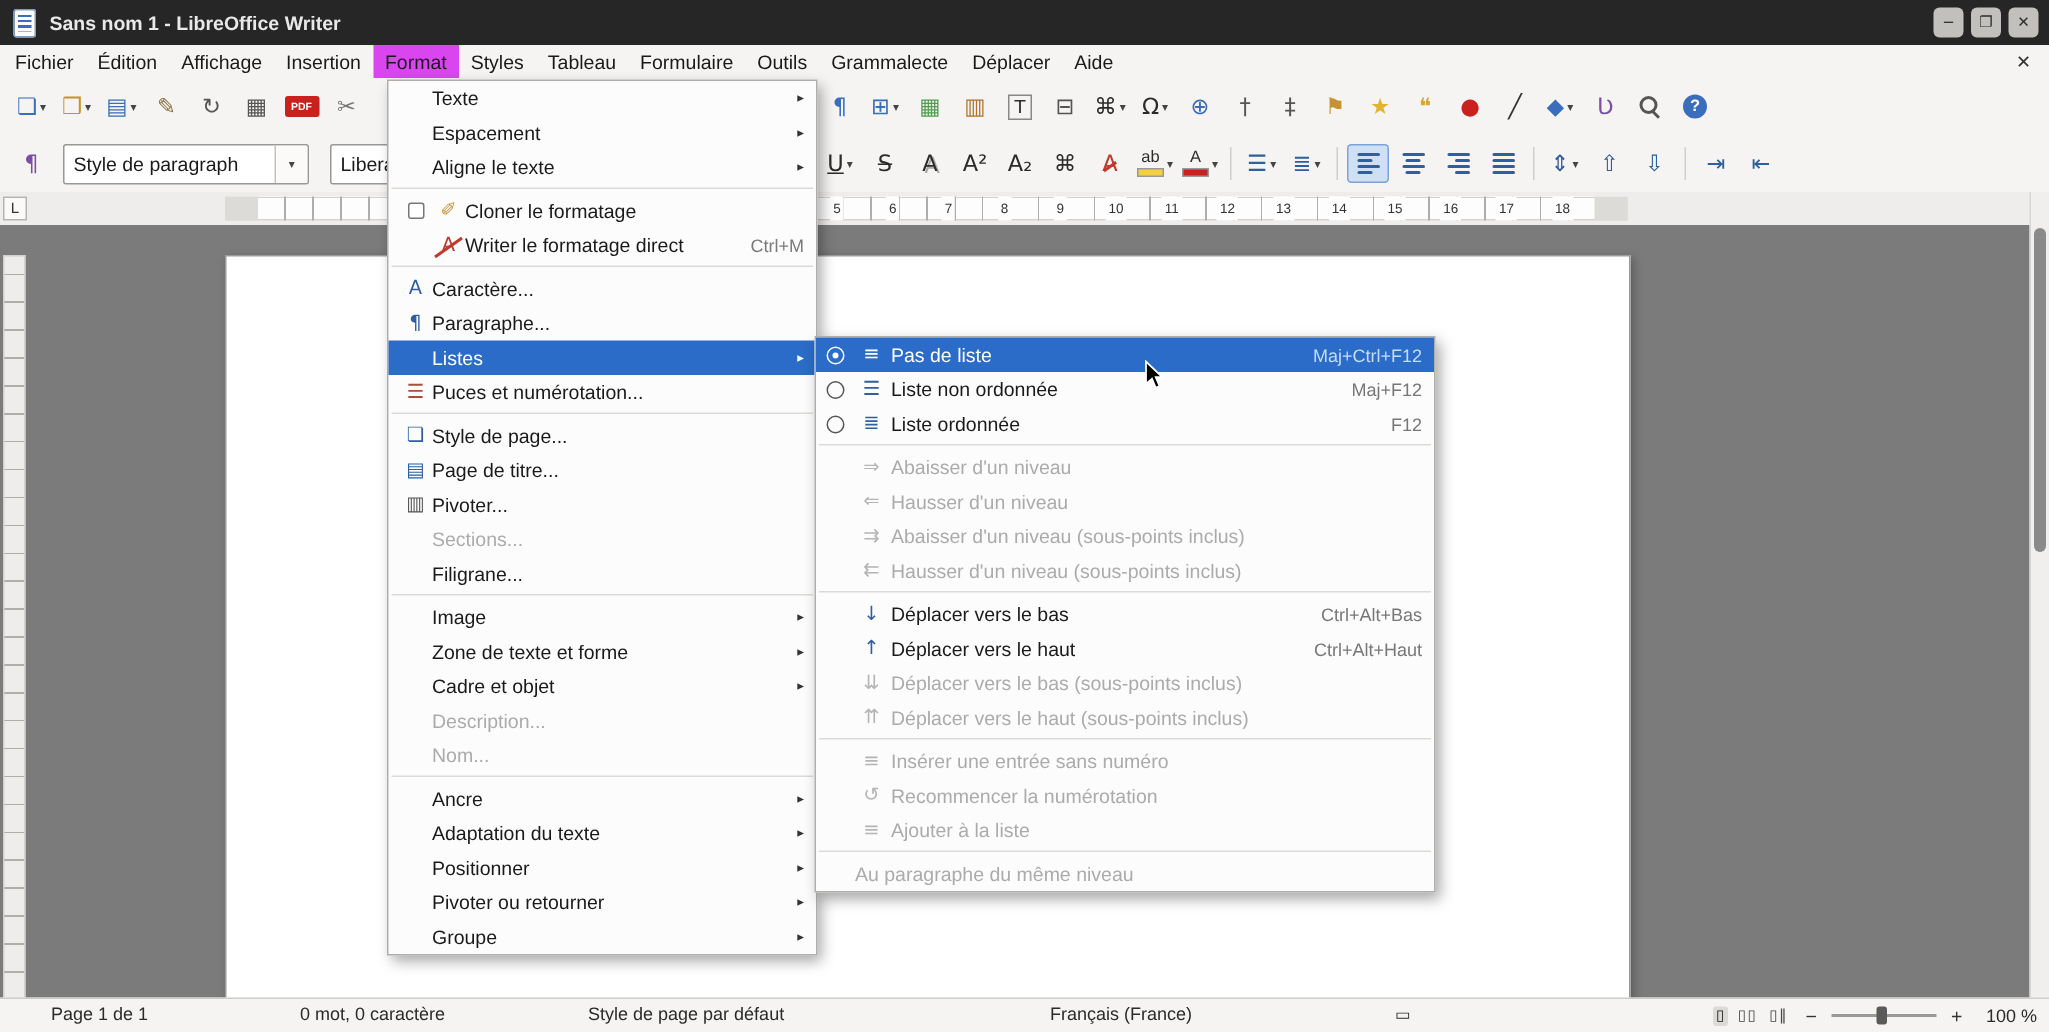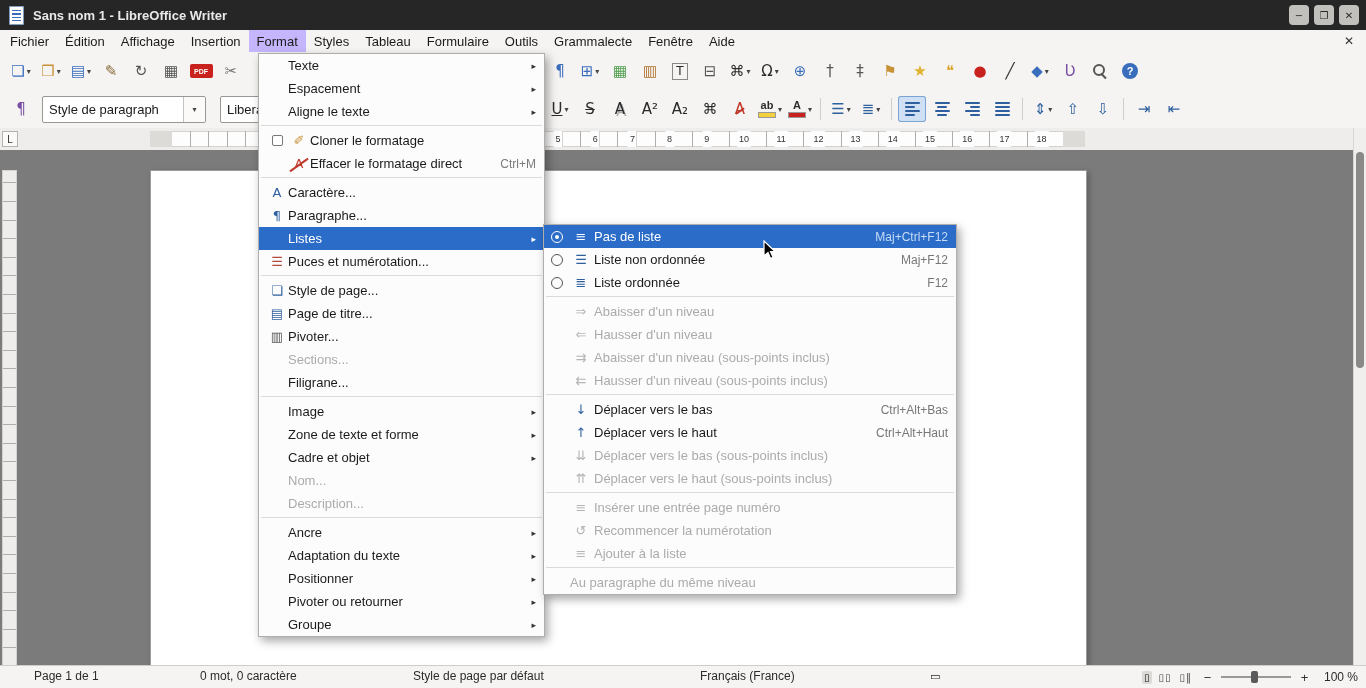--- a/index.html
+++ b/index.html
@@ -14,21 +14,21 @@
     background:repeating-linear-gradient(#3a6ebd 0 1.5px,transparent 1.5px 3.5px)}
   #title-text{color:#e9e9e9;font-weight:bold;font-size:13px;margin-left:9px}
   #win-controls{margin-left:auto;display:flex;gap:5px;margin-right:7px}
   .winbtn{width:20px;height:20px;background:#c2c0bd;border-radius:4px;color:#2b2b2b;font-size:10px;
     display:flex;align-items:center;justify-content:center;font-family:"DejaVu Sans",sans-serif}
 
   
   #menubar{position:absolute;left:0;top:30px;right:0;height:22px;background:#f5f4f2;display:flex;align-items:center;color:#1a1a1a;border-bottom:1px solid #e7e5e2}
   #menubar-items{display:flex;height:100%;margin-left:2px}
   .mbitem{padding:0 8px;display:flex;align-items:center;height:100%}
-  .mbitem.active{background:#c4b5fd}
+  .mbitem.active{background:#d946ef}
   #doc-close{margin-left:auto;margin-right:12px;font-size:12px;color:#333;font-family:"DejaVu Sans",sans-serif}
 
   
   #toolbar1{position:absolute;left:0;top:52px;right:0;height:38px;background:#f5f4f2;border-bottom:1px solid #e7e5e2}
   #toolbar2{position:absolute;left:0;top:90px;right:0;height:38px;background:#f5f4f2;border-bottom:1px solid #d8d6d3}
   .tbgroup{position:absolute;top:0;height:38px;display:flex;align-items:center}
   #tb1-left{left:6px}  #tb1-right{left:545px}
   #tb2-left{left:6px}  #tb2-right{left:545px}
   .tbtn{height:26px;min-width:24px;display:flex;align-items:center;justify-content:center;margin:0 1px;padding:0 2px;border-radius:3px}
   .tbtn.active{background:#cfe0f4;box-shadow:inset 0 0 0 1px #7aa4d8}
@@ -36,21 +36,21 @@
   .caret{font-size:8px;color:#444;margin-left:2px;font-family:"DejaVu Sans",sans-serif}
   .tsep{width:1px;height:22px;background:#d0cecb;margin:0 5px;align-self:center}
   .badge{min-width:19px;height:14px;border-radius:2px;color:#fff;font-size:7px;font-weight:bold;display:flex;align-items:center;justify-content:center;padding:0 2px}
   .u{text-decoration:underline}
   .strike{text-decoration:line-through}
   .shadowed{text-shadow:1.5px 1.5px 0 #aaa}
   .boxed{border:1px solid #888;padding:0 3px;font-size:12px;line-height:15px}
   .slashA{position:relative}
   .slashA::after{content:"";position:absolute;left:0;top:55%;width:100%;height:2px;background:#c0392b;transform:rotate(-35deg)}
   .swico{display:flex;flex-direction:column;align-items:center;line-height:1}
-  .swt{font-size:11px;font-weight:bold;color:#2b2b2b}
+  .swt{font-size:11px;font-weight:normal;color:#2b2b2b}
   .swbar{display:block;width:16px;height:4px;border:1px solid #999;margin-top:1px}
   .mag{position:relative;width:16px;height:16px}
   .mag i{display:block;position:absolute}
   .mc{left:1px;top:1px;width:8px;height:8px;border:2px solid #555;border-radius:50%}
   .mh{right:1px;bottom:2px;width:7px;height:2px;background:#555;transform:rotate(45deg)}
   .helpico{width:16px;height:16px;border-radius:50%;background:#3a6ebd;color:#fff;font-weight:bold;font-size:11px;display:flex;align-items:center;justify-content:center}
   .bars{display:flex;flex-direction:column;justify-content:center;gap:2px;width:15px}
   .bars b{height:2px;background:#2e5f9e;border-radius:1px;width:15px}
   .bars.left b:nth-child(even){width:10px;align-self:flex-start}
   .bars.center b:nth-child(even){width:10px;align-self:center}
@@ -136,21 +136,21 @@
         <span class="mbitem">Fichier</span>
         <span class="mbitem">Édition</span>
         <span class="mbitem">Affichage</span>
         <span class="mbitem">Insertion</span>
         <span class="mbitem active">Format</span>
         <span class="mbitem">Styles</span>
         <span class="mbitem">Tableau</span>
         <span class="mbitem">Formulaire</span>
         <span class="mbitem">Outils</span>
         <span class="mbitem">Grammalecte</span>
-        <span class="mbitem">Fenêtre</span>
+        <span class="mbitem">Déplacer</span>
         <span class="mbitem">Aide</span>
       </span>
     <span id="doc-close">✕</span>
   </div>
 
   <div id="toolbar1">
     <span class="tbgroup" id="tb1-left">
         <span class="tbtn">
           <span class="glyphicon" style="color: rgb(58, 110, 189);">❏</span>
           <span class="caret">▾</span>
@@ -380,21 +380,21 @@
     <div id="page"></div>
   </div>
 
   <div id="scrollbar">
     <div id="scrollthumb"></div>
   </div>
 
   <div id="statusbar">
     <span class="sfield" style="left:34px">Page 1 de 1</span>
     <span class="sfield" style="left:200px">0 mot, 0 caractère</span>
-    <span class="sfield" style="left:413px">Style de page par défaut</span>
+    <span class="sfield" style="left:392px">Style de page par défaut</span>
     <span class="sfield" style="left:700px">Français (France)</span>
     <span class="sfield" style="left:930px;font-family:'DejaVu Sans',sans-serif;font-size:11px">▭</span>
     <span id="sb-right">
       <span id="view-icons" style="display:flex;gap:4px;align-items:center">
           <span class="vicon active">▯</span>
           <span class="vicon">▯▯</span>
           <span class="vicon">▯‖</span>
         </span>
       <span class="zbtn">−</span>
       <span class="ztrack">
@@ -429,21 +429,21 @@
         <span class="mcell">
           <span class="mcheckbox"></span>
         </span>
         <span class="mcell micon" style="color: rgb(199, 145, 54);">✐</span>
         <span class="mlabel">Cloner le formatage</span>
         <span class="mspacer"></span>
       </div>
       <div class="mi">
         <span class="mcell"></span>
         <span class="mcell micon slashA" style="color: rgb(192, 57, 43);">A</span>
-        <span class="mlabel">Effacer le formatage direct</span>
+        <span class="mlabel">Writer le formatage direct</span>
         <span class="mspacer"></span>
         <span class="mshort">Ctrl+M</span>
       </div>
       <div class="msep"></div>
       <div class="mi">
         <span class="mcell micon" style="color: rgb(46, 95, 158);">A</span>
         <span class="mlabel">Caractère...</span>
         <span class="mspacer"></span>
       </div>
       <div class="mi">
@@ -502,26 +502,26 @@
         <span class="marrow">▸</span>
       </div>
       <div class="mi">
         <span class="mcell micon"></span>
         <span class="mlabel">Cadre et objet</span>
         <span class="mspacer"></span>
         <span class="marrow">▸</span>
       </div>
       <div class="mi dis">
         <span class="mcell micon"></span>
+        <span class="mlabel">Description...</span>
+        <span class="mspacer"></span>
+      </div>
+      <div class="mi dis">
+        <span class="mcell micon"></span>
         <span class="mlabel">Nom...</span>
-        <span class="mspacer"></span>
-      </div>
-      <div class="mi dis">
-        <span class="mcell micon"></span>
-        <span class="mlabel">Description...</span>
         <span class="mspacer"></span>
       </div>
       <div class="msep"></div>
       <div class="mi">
         <span class="mcell micon"></span>
         <span class="mlabel">Ancre</span>
         <span class="mspacer"></span>
         <span class="marrow">▸</span>
       </div>
       <div class="mi">
@@ -627,21 +627,21 @@
       <div class="smi dis">
         <span class="scell"></span>
         <span class="scell sicon" style="color: rgb(181, 181, 181);">⇈</span>
         <span class="mlabel">Déplacer vers le haut (sous-points inclus)</span>
         <span class="mspacer"></span>
       </div>
       <div class="msep"></div>
       <div class="smi dis">
         <span class="scell"></span>
         <span class="scell sicon" style="color: rgb(181, 181, 181);">≡</span>
-        <span class="mlabel">Insérer une entrée page numéro</span>
+        <span class="mlabel">Insérer une entrée sans numéro</span>
         <span class="mspacer"></span>
       </div>
       <div class="smi dis">
         <span class="scell"></span>
         <span class="scell sicon" style="color: rgb(181, 181, 181);">↺</span>
         <span class="mlabel">Recommencer la numérotation</span>
         <span class="mspacer"></span>
       </div>
       <div class="smi dis">
         <span class="scell"></span>

